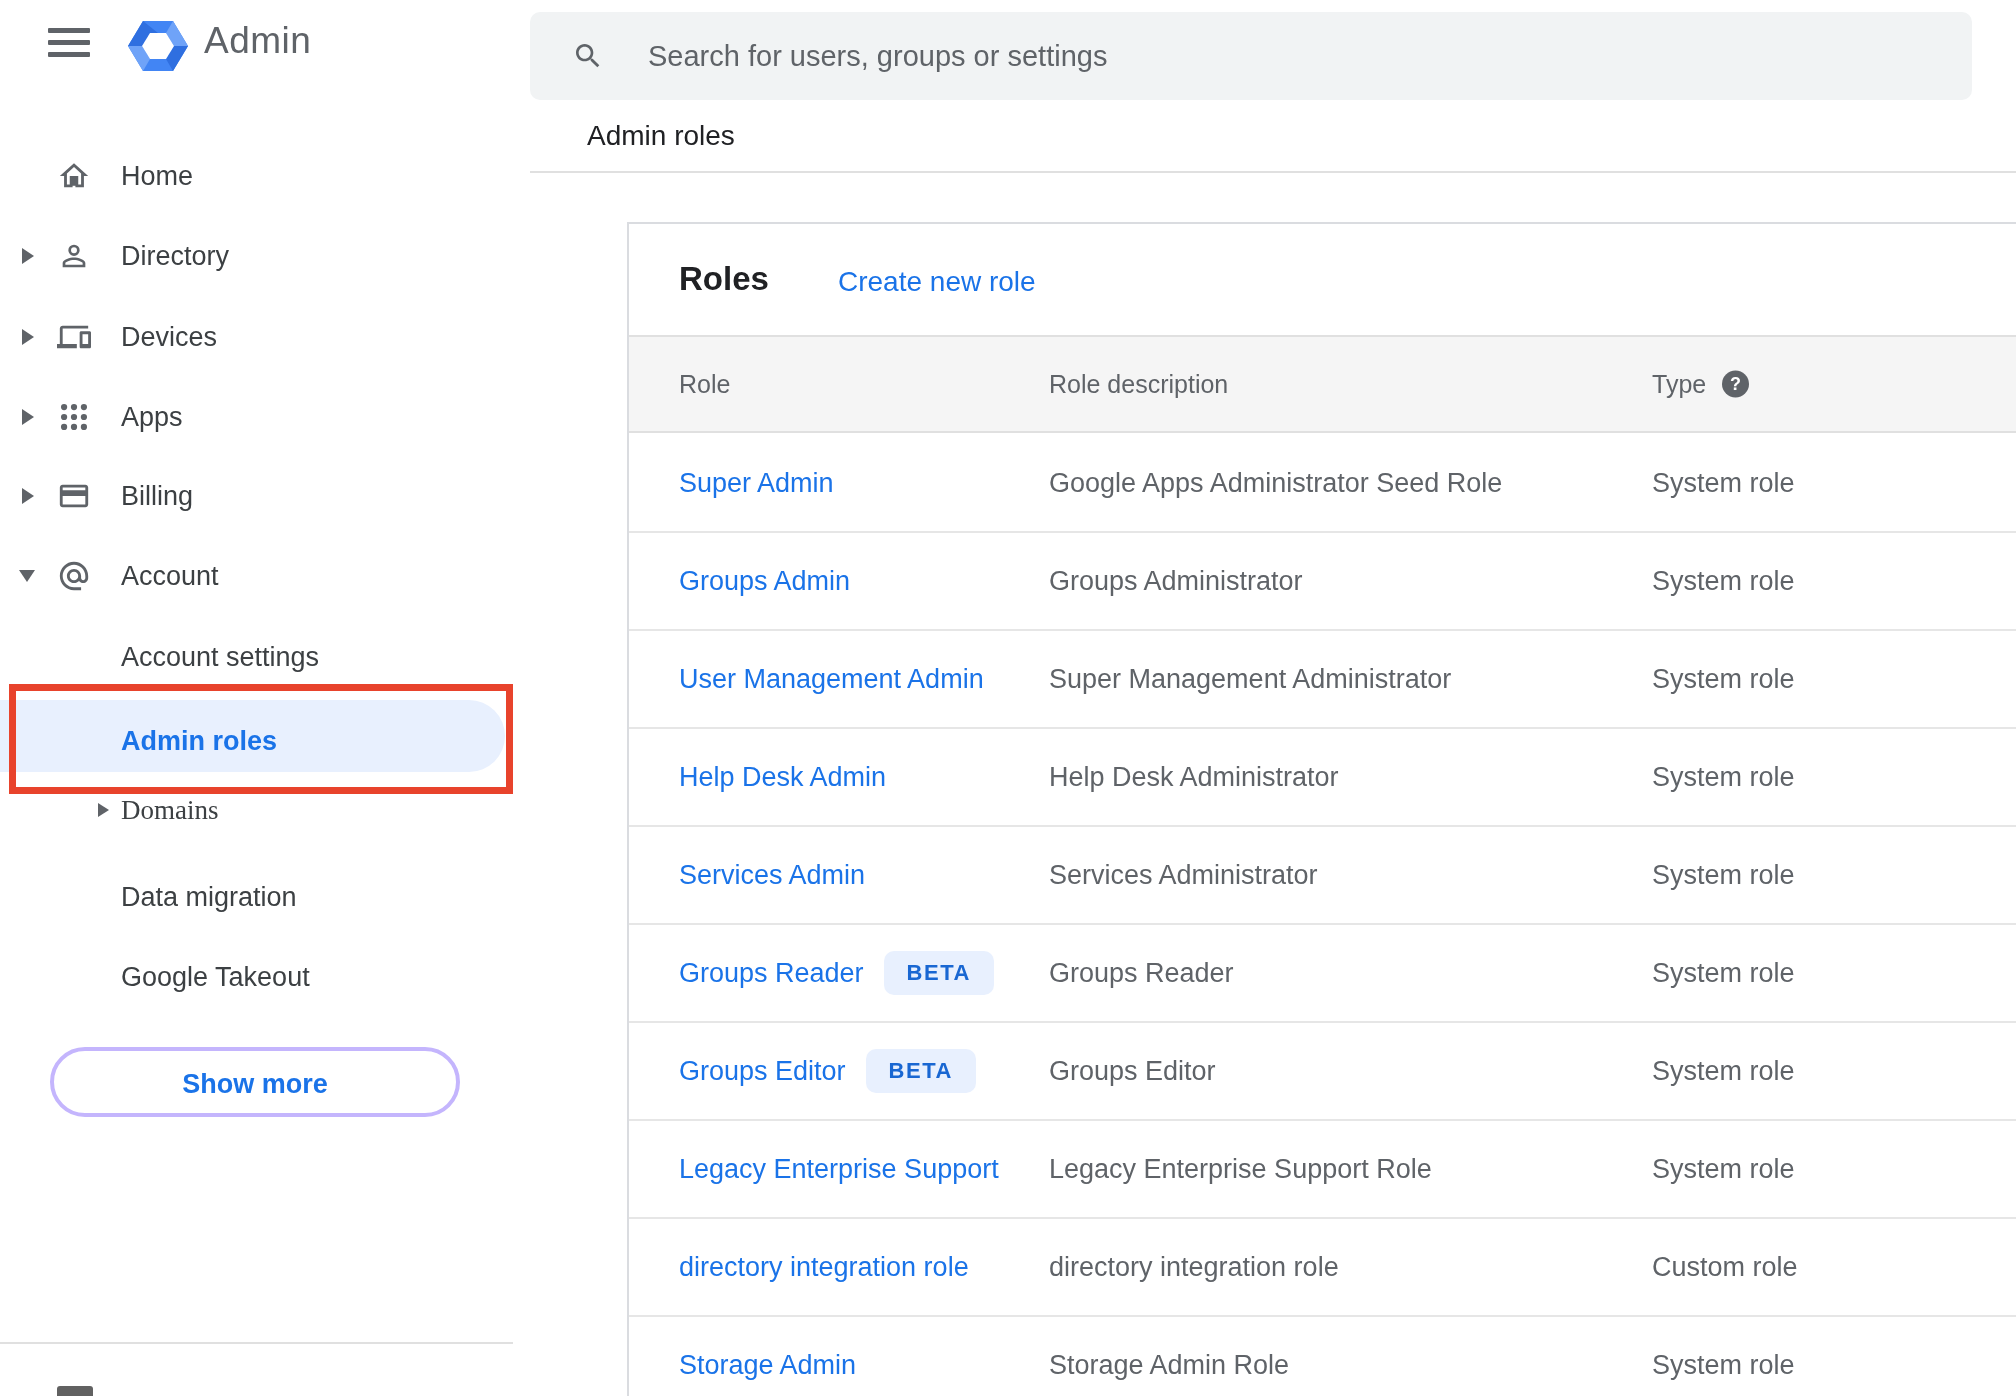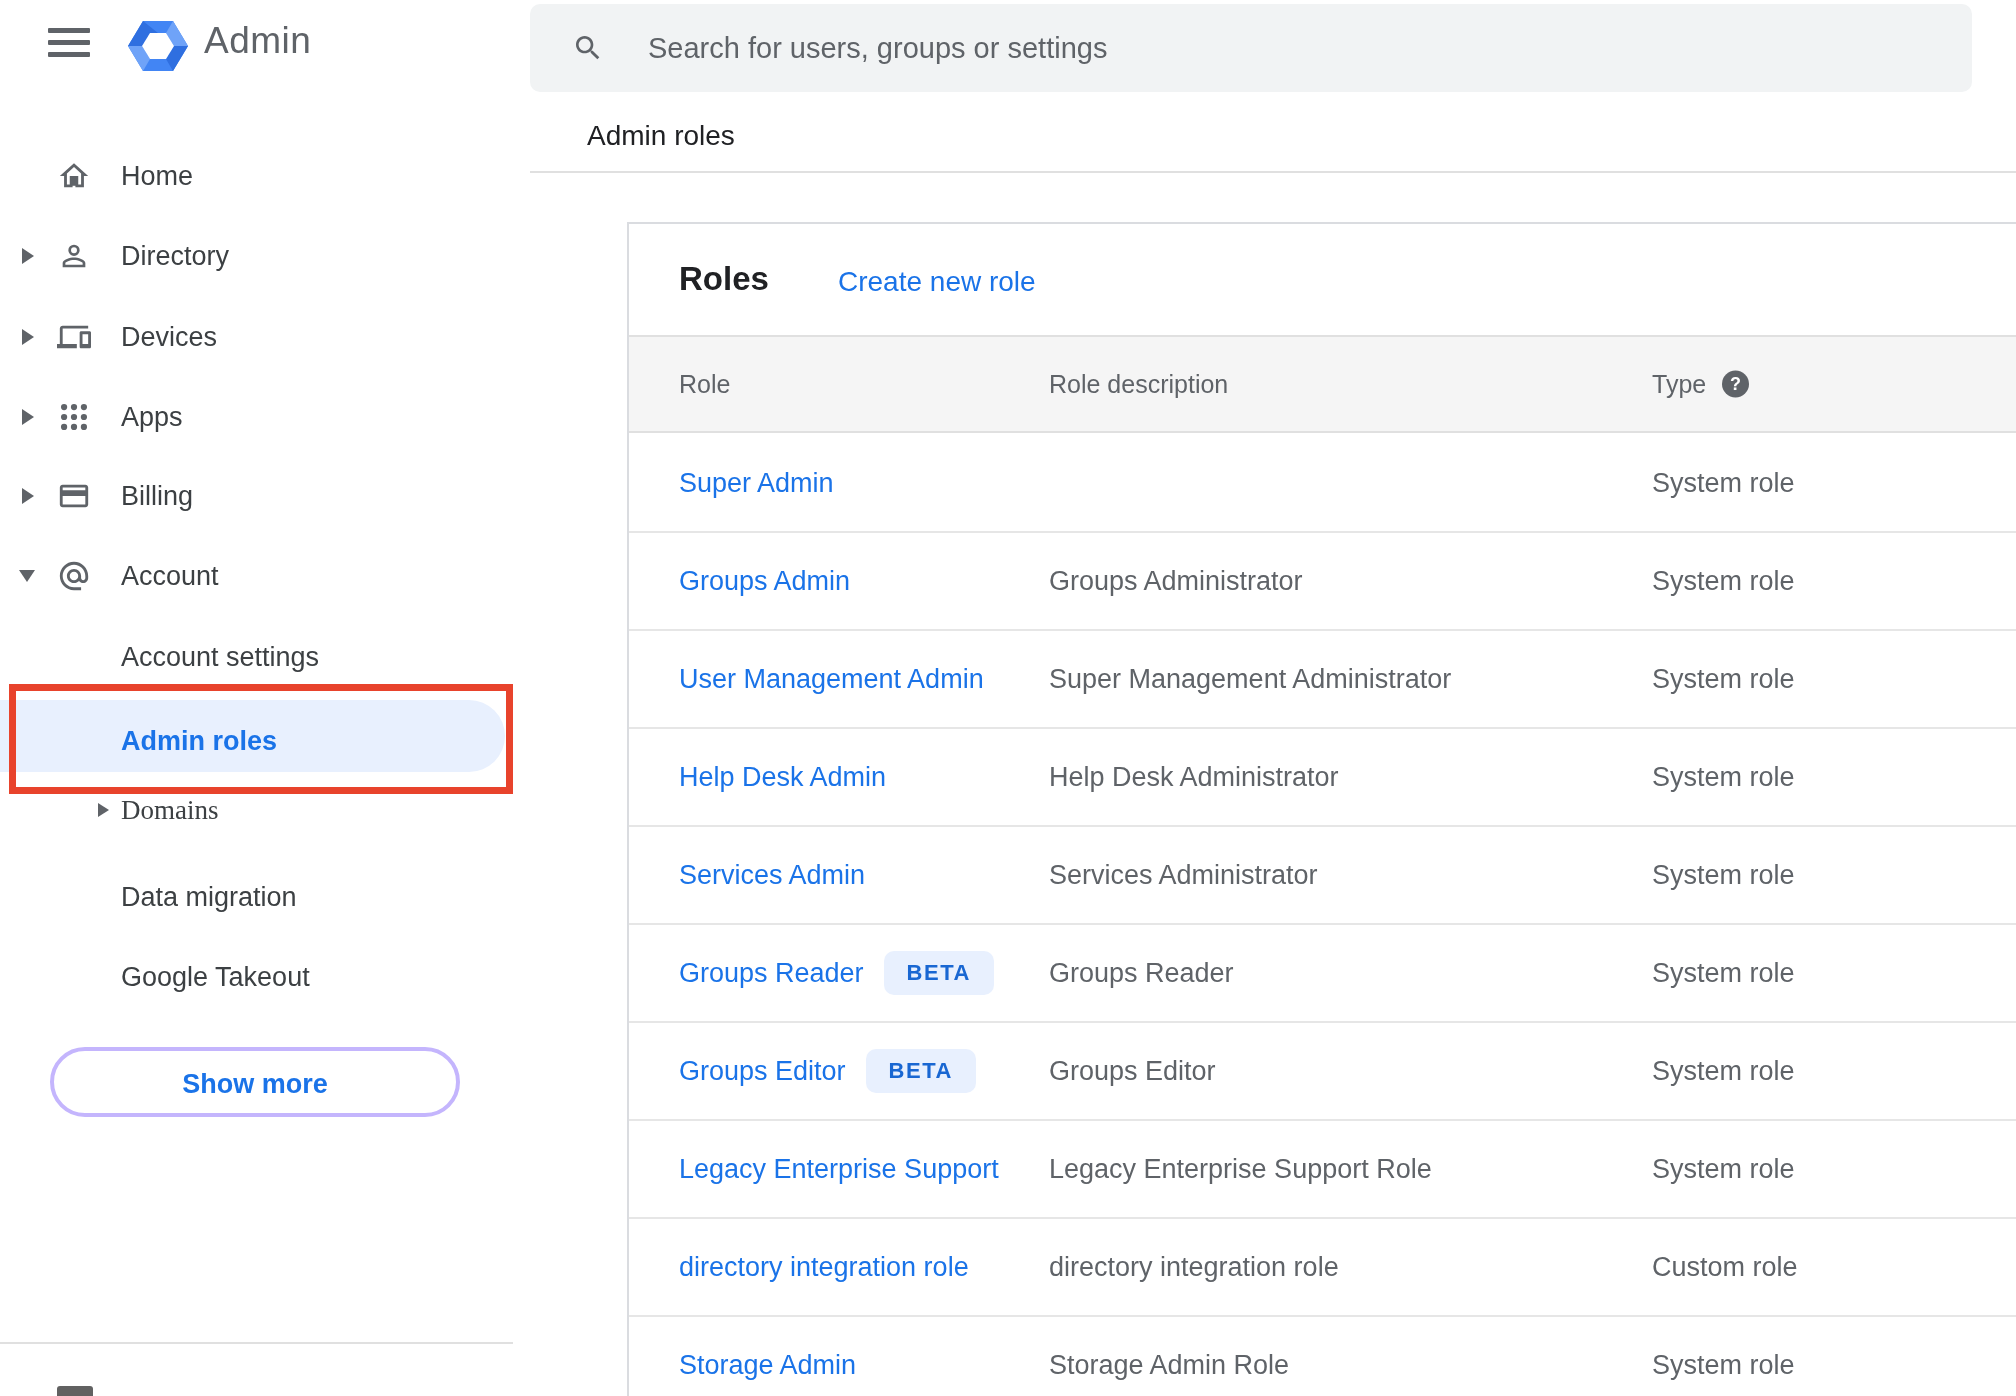--- a/index.html
+++ b/index.html
@@ -7,21 +7,21 @@
               font-family:"Liberation Sans","DejaVu Sans",sans-serif; }
   .abs { position:absolute; }
 
   
   #hamburger { left:48px; top:28px; width:42px; height:30px; cursor:pointer; }
   #hamburger span { display:block; width:42px; height:5px; background:#5f6368; margin-bottom:7px; border-radius:1px; }
   #logo { left:126px; top:14px; width:64px; height:64px; }
   #logo-text { left:204px; top:20px; font-size:37px; color:#5f6368; letter-spacing:.5px; }
 
   
-  #searchbar { left:530px; top:4px; width:1442px; height:88px; background:#f1f3f4; border-radius:10px; }
+  #searchbar { left:530px; top:12px; width:1442px; height:88px; background:#f1f3f4; border-radius:10px; }
   #search-icon { position:absolute; left:42px; top:28px; width:32px; height:32px; }
   #search-input { position:absolute; left:118px; top:0; width:1200px; height:88px; border:none; outline:none;
                   background:transparent; font-size:29px; color:#202124;
                   font-family:"Liberation Sans","DejaVu Sans",sans-serif; }
   #search-input::placeholder { color:#5f6368; opacity:1; }
 
   
   #breadcrumb { left:587px; top:120px; font-size:28px; color:#202124; }
   #breadcrumb-divider { left:530px; top:171px; width:1486px; height:2px; background:#e0e0e0; }
 
@@ -197,20 +197,21 @@
   <div id="thead">
     <span class="th col-role">Role</span>
     <span class="th col-desc">Role description</span>
     <span class="th col-type">Type</span>
     <span id="help-icon">?</span>
   </div>
 
   <div id="tbody">
     <div class="trow">
       <span class="cell role-link col-role">Super Admin</span>
+      <span class="cell cell-text col-desc">Google Apps Administrator Seed Role</span>
       <span class="cell cell-text col-type">System role</span>
     </div>
     <div class="trow">
       <span class="cell role-link col-role">Groups Admin</span>
       <span class="cell cell-text col-desc">Groups Administrator</span>
       <span class="cell cell-text col-type">System role</span>
     </div>
     <div class="trow">
       <span class="cell role-link col-role">User Management Admin</span>
       <span class="cell cell-text col-desc">Super Management Administrator</span>

